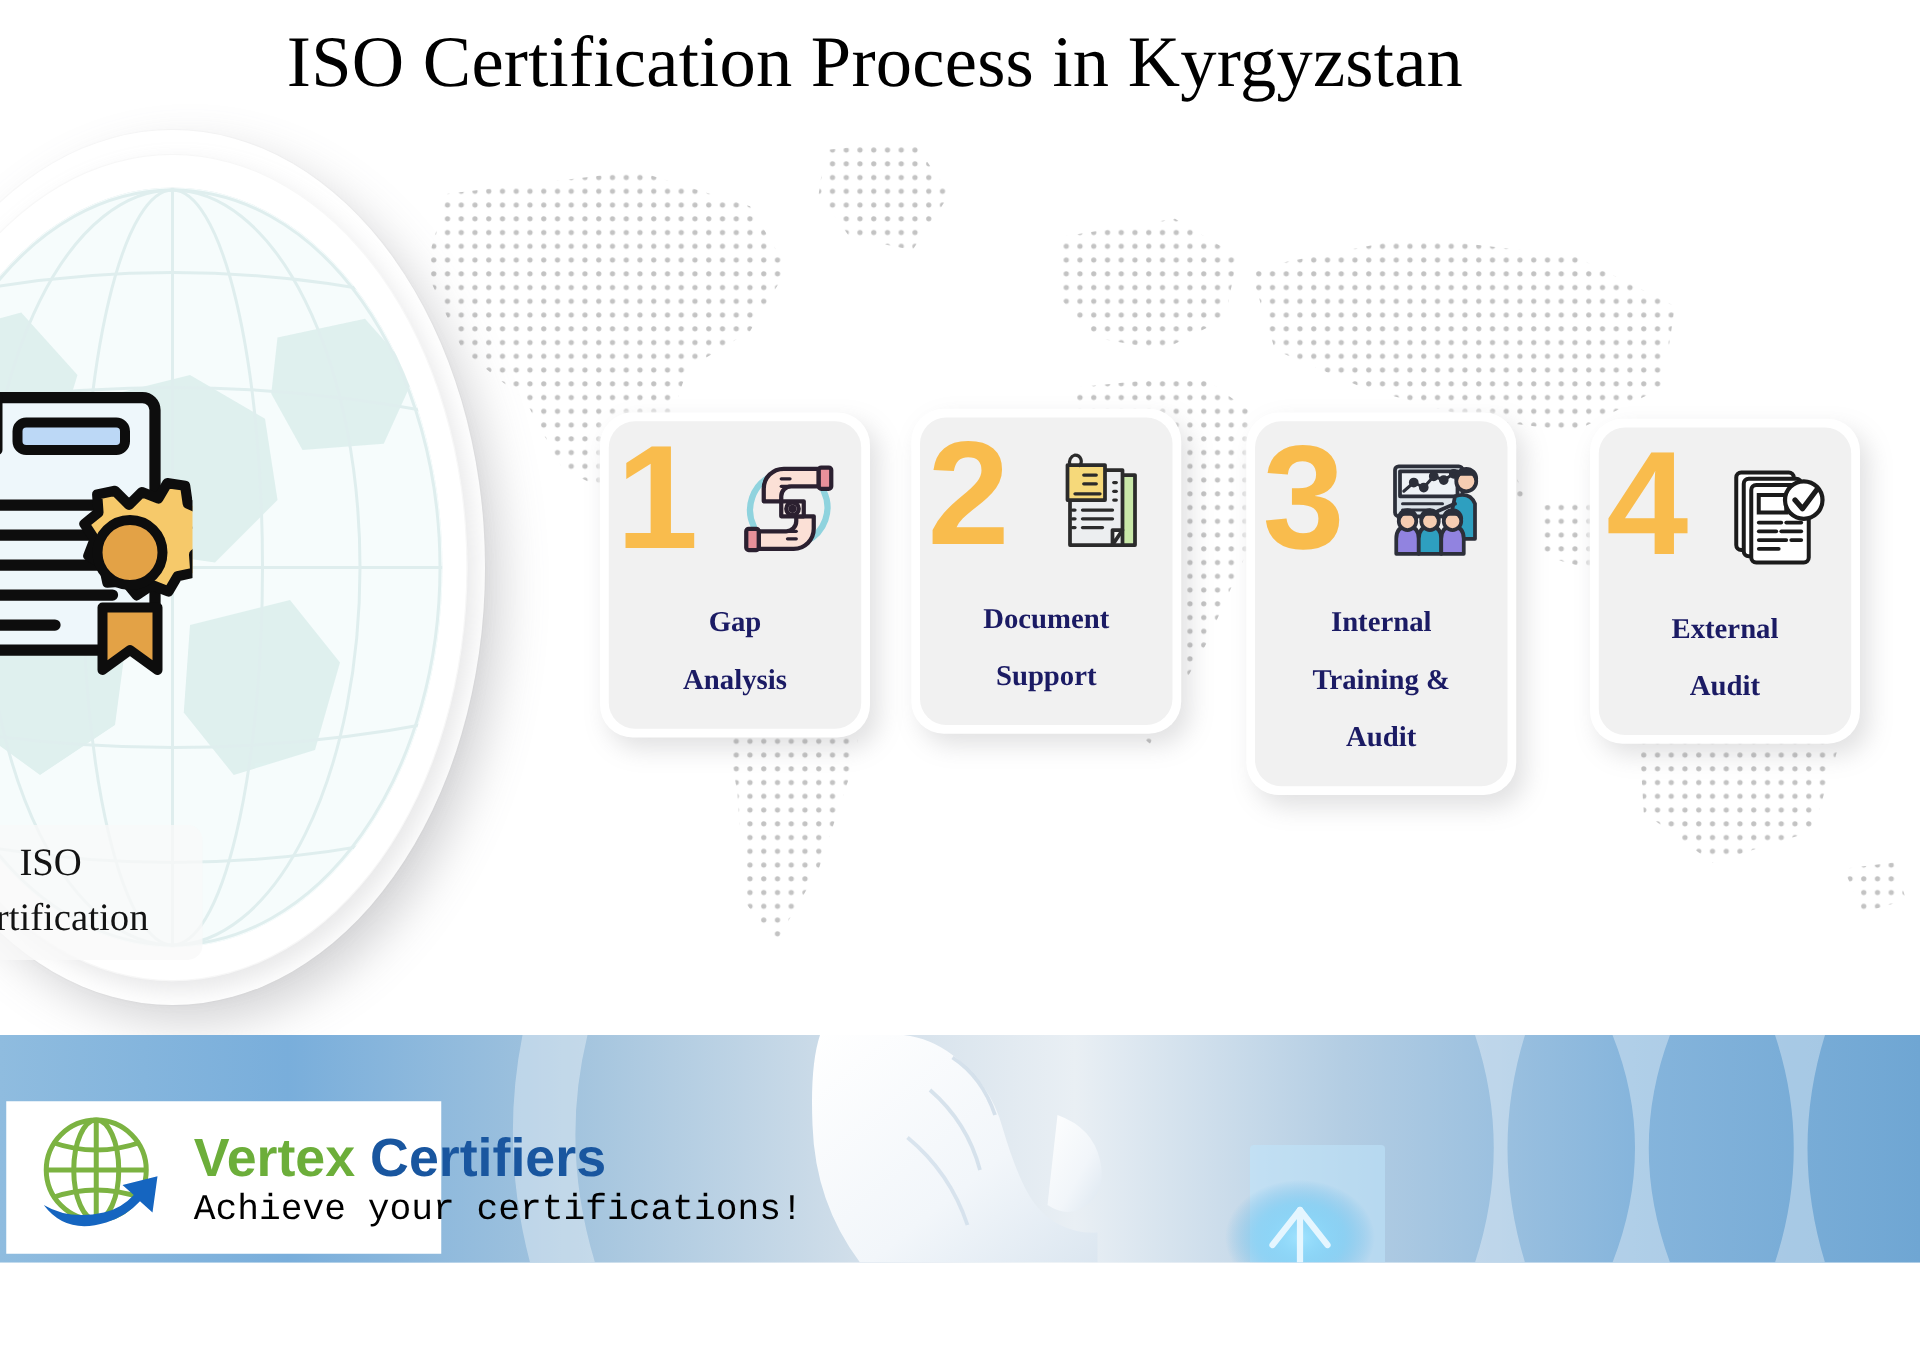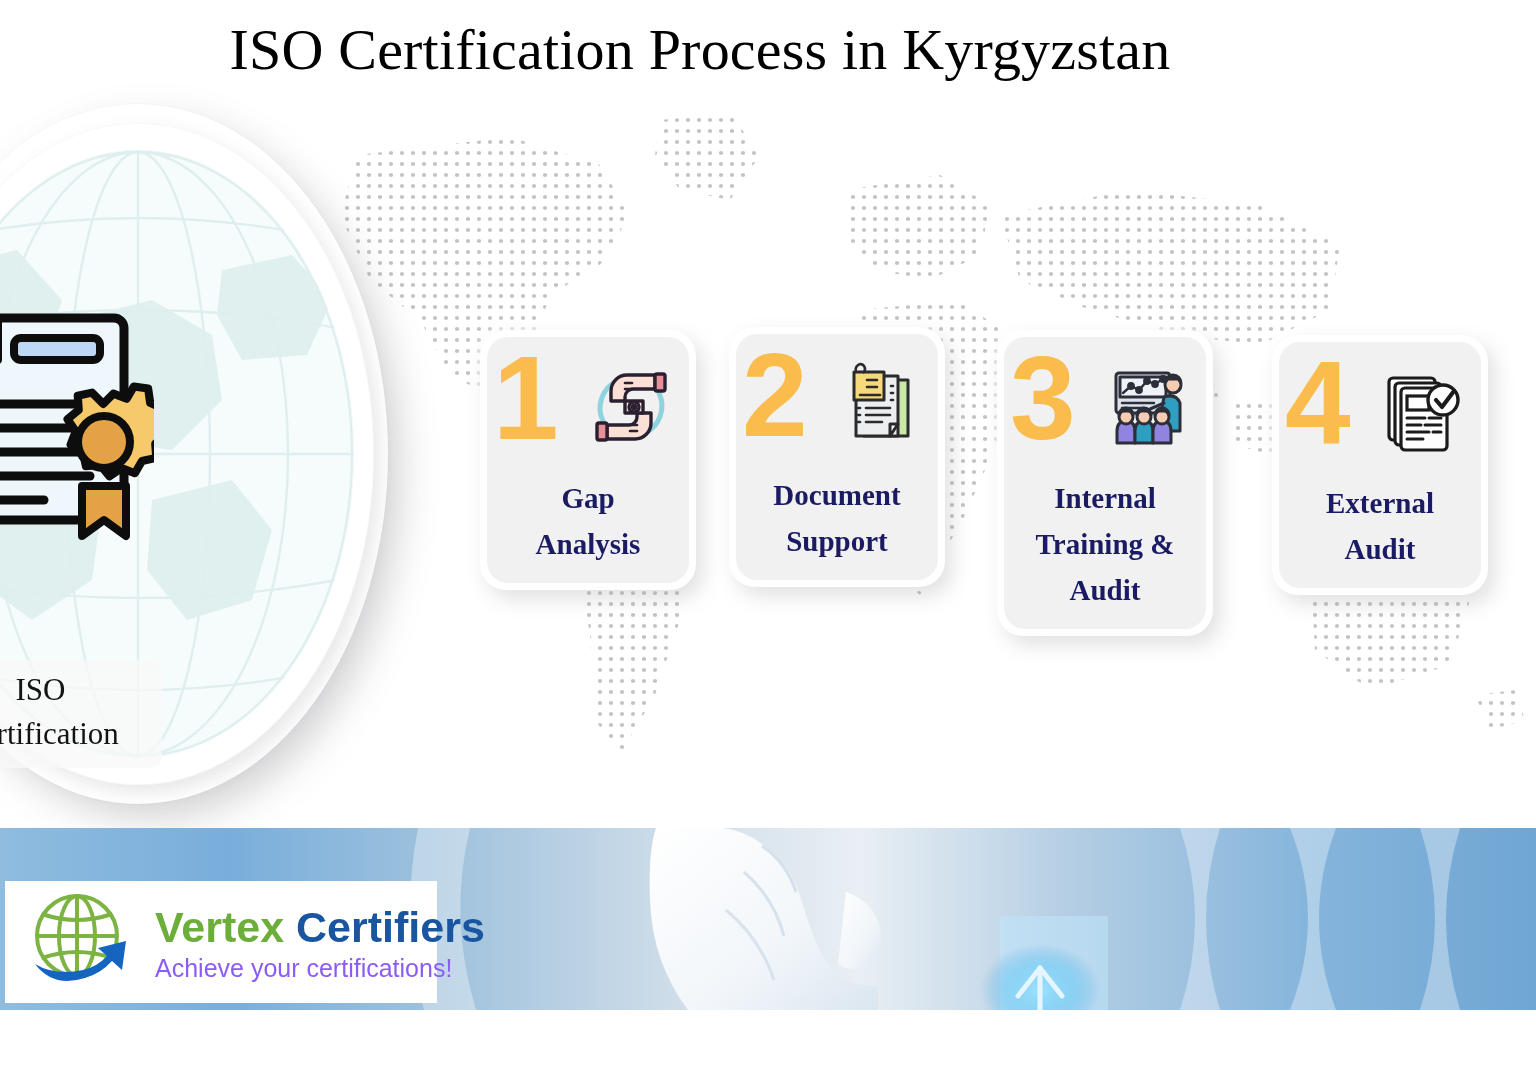--- a/index.html
+++ b/index.html
@@ -149,21 +149,21 @@
     right: 12px;
     top: 24px;
     width: 92px;
     height: 92px;
   }
   .step-icon svg { width: 100%; height: 100%; display: block; }
   .step-label {
     text-align: center;
     font-family: "Liberation Serif", serif;
     font-weight: 700;
-    font-size: 29px;
+    font-size: 23px;
     line-height: 46px;
     color: #1B1B64;
     padding: 0 6px;
   }
 
   #card1 { left: 480px; top: 330px; }
   #card2 { left: 729px; top: 327px; }
   #card3 { left: 997px; top: 330px; }
   #card4 { left: 1272px; top: 335px; }
 
@@ -180,43 +180,43 @@
        #a8c6de 34%, #cfdce8 46%, #e6edf3 55%,
        #c3d6e6 66%, #95bcdd 78%, #7db0da 88%, #6ea6d4 100%);
   }
   .banner-img { position:absolute; left:0; top:0; width:100%; height:100%; }
   .banner-img svg { width:100%; height:100%; display:block; }
 
   .logo-box {
     position: absolute;
     left: 5px;
     top: 881px;
-    width: 432px;
+    width: 348px;
     height: 122px;
     background: #ffffff;
     display: flex;
     align-items: center;
     padding-left: 14px;
   }
   .logo-mark { width: 132px; height: 104px; flex: 0 0 auto; }
   .logo-mark svg { width:100%; height:100%; display:block; }
   .logo-text { margin-left: 4px; }
   .logo-name {
     font-family: "Liberation Sans", sans-serif;
     font-size: 43px;
     font-weight: 700;
     line-height: 50px;
     white-space: nowrap;
   }
   .logo-name .v { color: #6CAE3A; }
   .logo-name .c { color: #19569F; }
   .logo-tag {
-    font-family: Liberation Sans, sans-serif;
-    font-size: 25px;
-    color: #8b5cf6;
+    font-family: Liberation Mono, monospace;
+    font-size: 29px;
+    color: #000000;
     line-height: 30px;
     white-space: nowrap;
     margin-top: 1px;
   }
 </style>
 </head>
 <body>
 
 <div id="stage">
 

